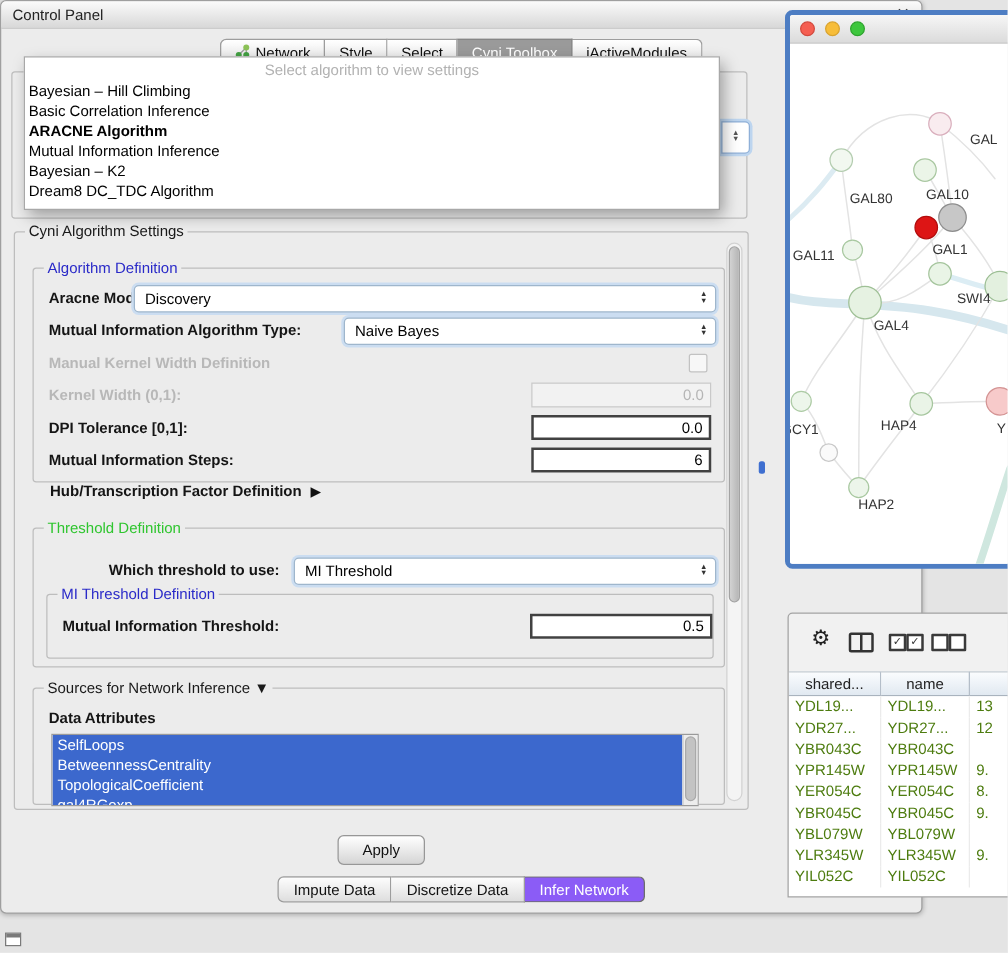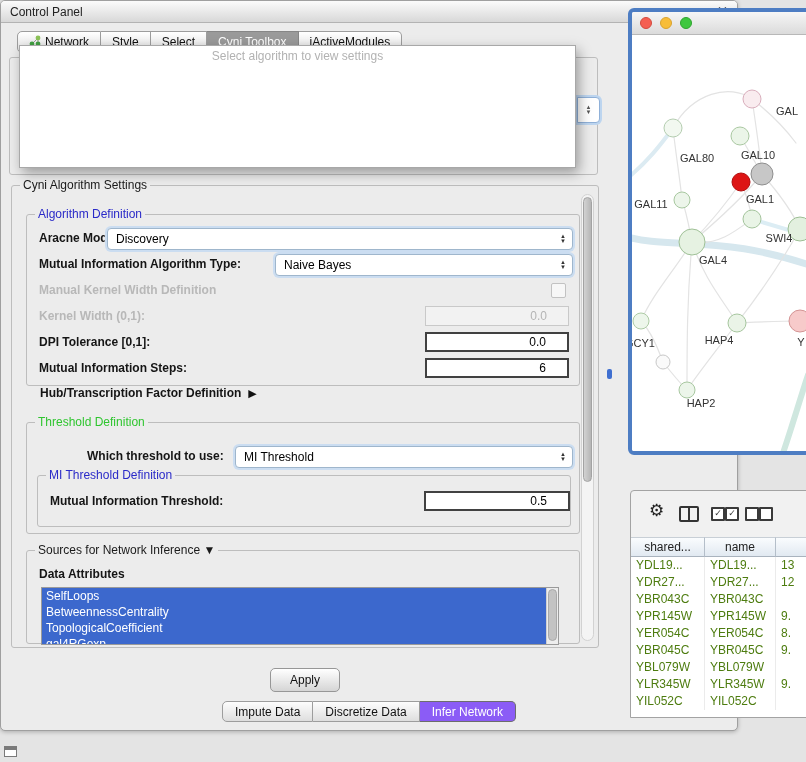--- a/index.html
+++ b/index.html
@@ -8,21 +8,21 @@
 
   
   #cp{position:absolute;left:0;top:8;width:738px;height:731px;background:#ececec;
       border:1px solid #9f9f9f;border-radius:5px;box-shadow:0 1px 4px rgba(0,0,0,.25);box-sizing:border-box}
   .titlebar{height:21px;background:linear-gradient(#fbfbfb,#d8d8d8);border-bottom:1px solid #b3b3b3;
       display:flex;align-items:center;padding:0 9px;border-radius:4px 4px 0 0;font-size:12px;color:#222}
   .tb-icons{margin-left:auto;display:flex;gap:7px;align-items:center;color:#333;font-size:11px}
   .tb-btn{cursor:default}
   .tb-btn.close{font-weight:bold;font-size:13px}
 
-  .tabs-row{position:absolute;top:30px;left:16px;right:0;display:flex;height:22px}
+  .tabs-row{position:absolute;top:30px;left:0;right:0;display:flex;justify-content:center;height:22px}
   .tab{font-size:12px;padding:0 11px;background:linear-gradient(#ffffff,#e2e2e2);border:1px solid #9d9d9d;
       border-left-width:0;color:#111;display:flex;gap:4px;align-items:center;height:22px;box-sizing:border-box}
   .tab:first-child{border-left-width:1px;border-radius:5px 0 0 5px}
   .tab:last-child{border-radius:0 5px 5px 0}
   .tab.selected{background:#9a9a9a;color:#fff;border-color:#868686}
 
   .groupbox{position:absolute;border:1px solid #bdbdbd;border-radius:3px;box-sizing:border-box}
   .gtitle{position:absolute;top:-8px;left:8px;background:#ececec;padding:0 3px;font-size:12px;
       color:#1a1a1a;line-height:15px;white-space:nowrap}
   .gtitle.blue{color:#2a2ac8}
@@ -47,21 +47,21 @@
   .flabel{position:absolute;font-size:12px;font-weight:bold;color:#151515;white-space:nowrap}
   .flabel.dis{color:#b8b8b8}
 
   .combo{position:absolute;height:22px;background:#fff;border:1px solid #9fb6cc;border-radius:4px;
       display:flex;align-items:center;padding:0 2px 0 8px;font-size:12px;box-sizing:border-box;
       box-shadow:0 0 0 2px #cbddf1}
   .combo-arrows{margin-left:auto;display:flex;flex-direction:column;justify-content:center;align-items:center;
       font-size:6px;line-height:5px;color:#333;padding:0 4px}
 
   .tfield{position:absolute;height:20px;box-sizing:border-box;background:#fff;border:2px solid #414141;
-      font-size:12px;display:flex;align-items:center;justify-content:flex-end;padding:0 21px;color:#000}
+      font-size:12px;display:flex;align-items:center;justify-content:flex-end;padding:0 5px;color:#000}
   .tfield.dis{border:1px solid #c9c9c9;background:#f2f2f2;color:#b5b5b5}
 
   .checkbox{position:absolute;width:13px;height:13px;background:#f7f7f7;border:1px solid #c2c2c2;border-radius:2px}
 
   #algdef{left:14px;top:28px;width:554px;height:172px}
   #thrgroup{left:14px;top:236px;width:554px;height:112px}
   #mithr{left:10px;top:52px;width:534px;height:52px}
   #sources{left:14px;top:364px;width:554px;height:94px}
 
   .hub-row{position:absolute;left:28px;top:200px;display:flex;gap:7px;align-items:center}
@@ -167,20 +167,28 @@
   </div>
 
   <div class="groupbox" id="hidden-group"></div>
   <div id="combo-remnant">
     <span>▲</span>
     <span>▼</span>
   </div>
 
   <div id="popup">
     <div class="dd-placeholder">Select algorithm to view settings</div>
+    <div id="dd-options">
+        <div class="dd-item">Bayesian – Hill Climbing</div>
+        <div class="dd-item">Basic Correlation Inference</div>
+        <div class="dd-item sel">ARACNE Algorithm</div>
+        <div class="dd-item">Mutual Information Inference</div>
+        <div class="dd-item">Bayesian – K2</div>
+        <div class="dd-item">Dream8 DC_TDC Algorithm</div>
+      </div>
   </div>
 
   <div class="groupbox" id="settings">
     <span class="gtitle">Cyni Algorithm Settings</span>
 
     <div class="groupbox" id="algdef">
       <span class="gtitle blue">Algorithm Definition</span>
 
       <span class="flabel" style="left:12px;top:16px">Aracne Mode:</span>
       <div class="combo" style="left:80px;top:13px;width:466px">

